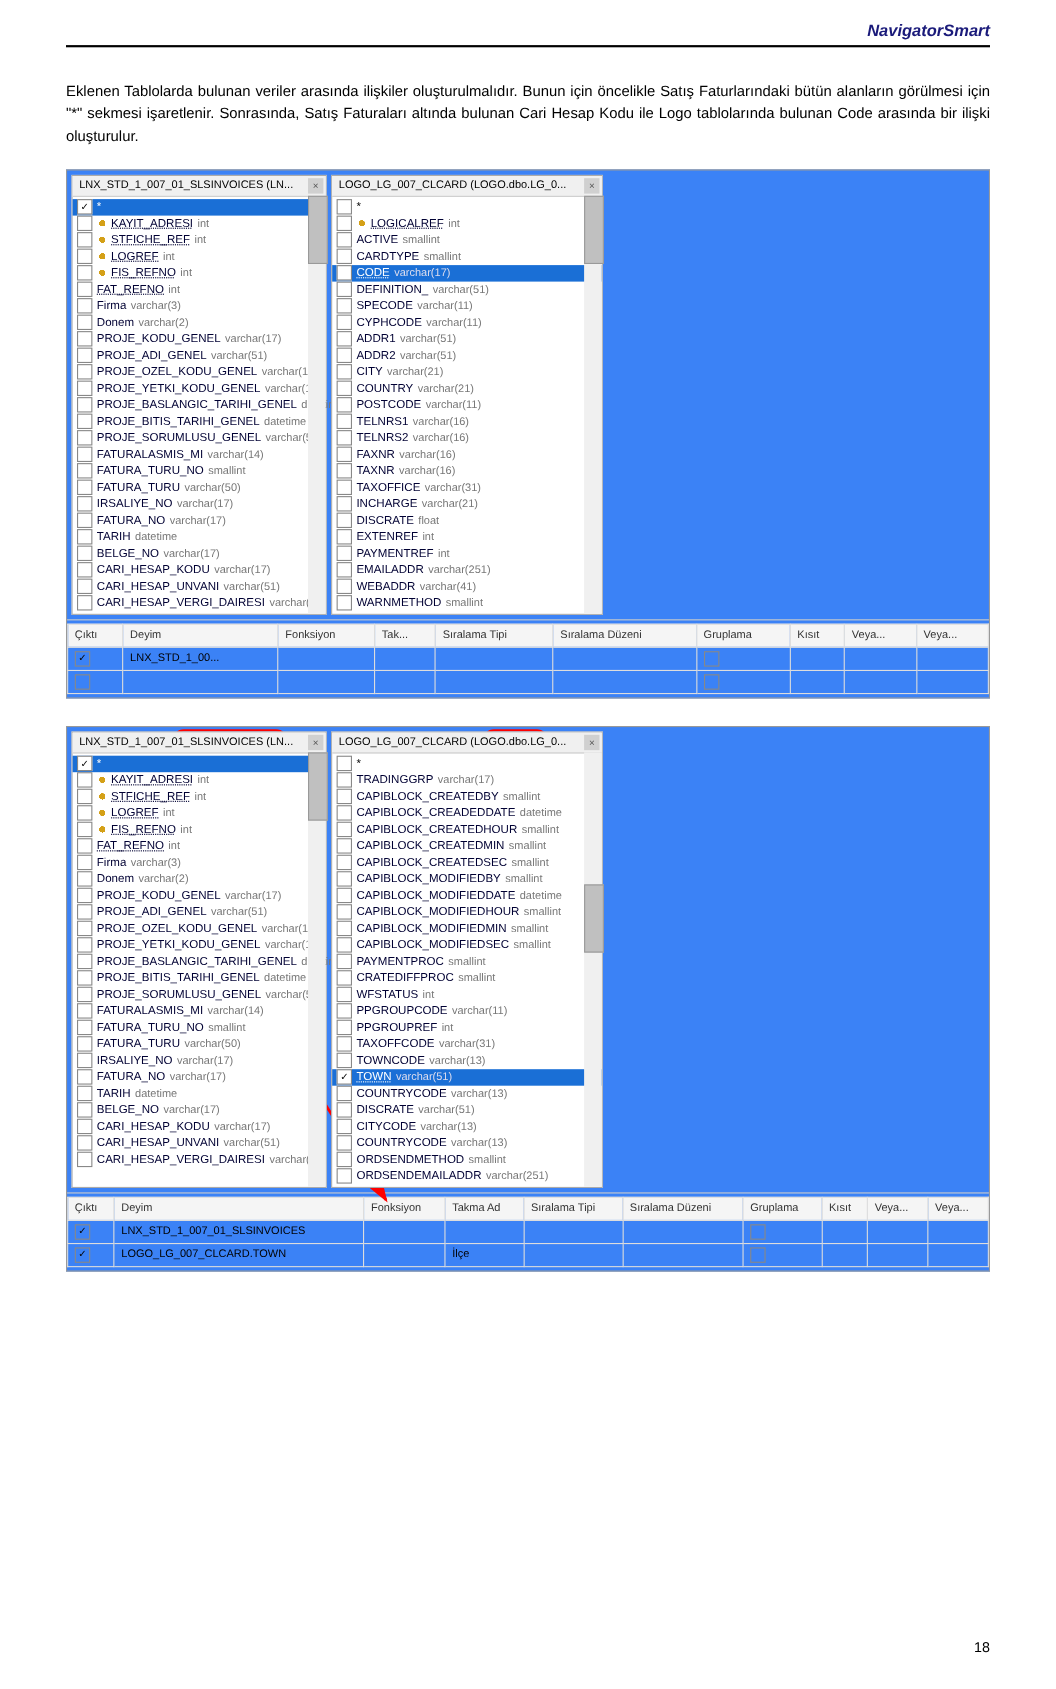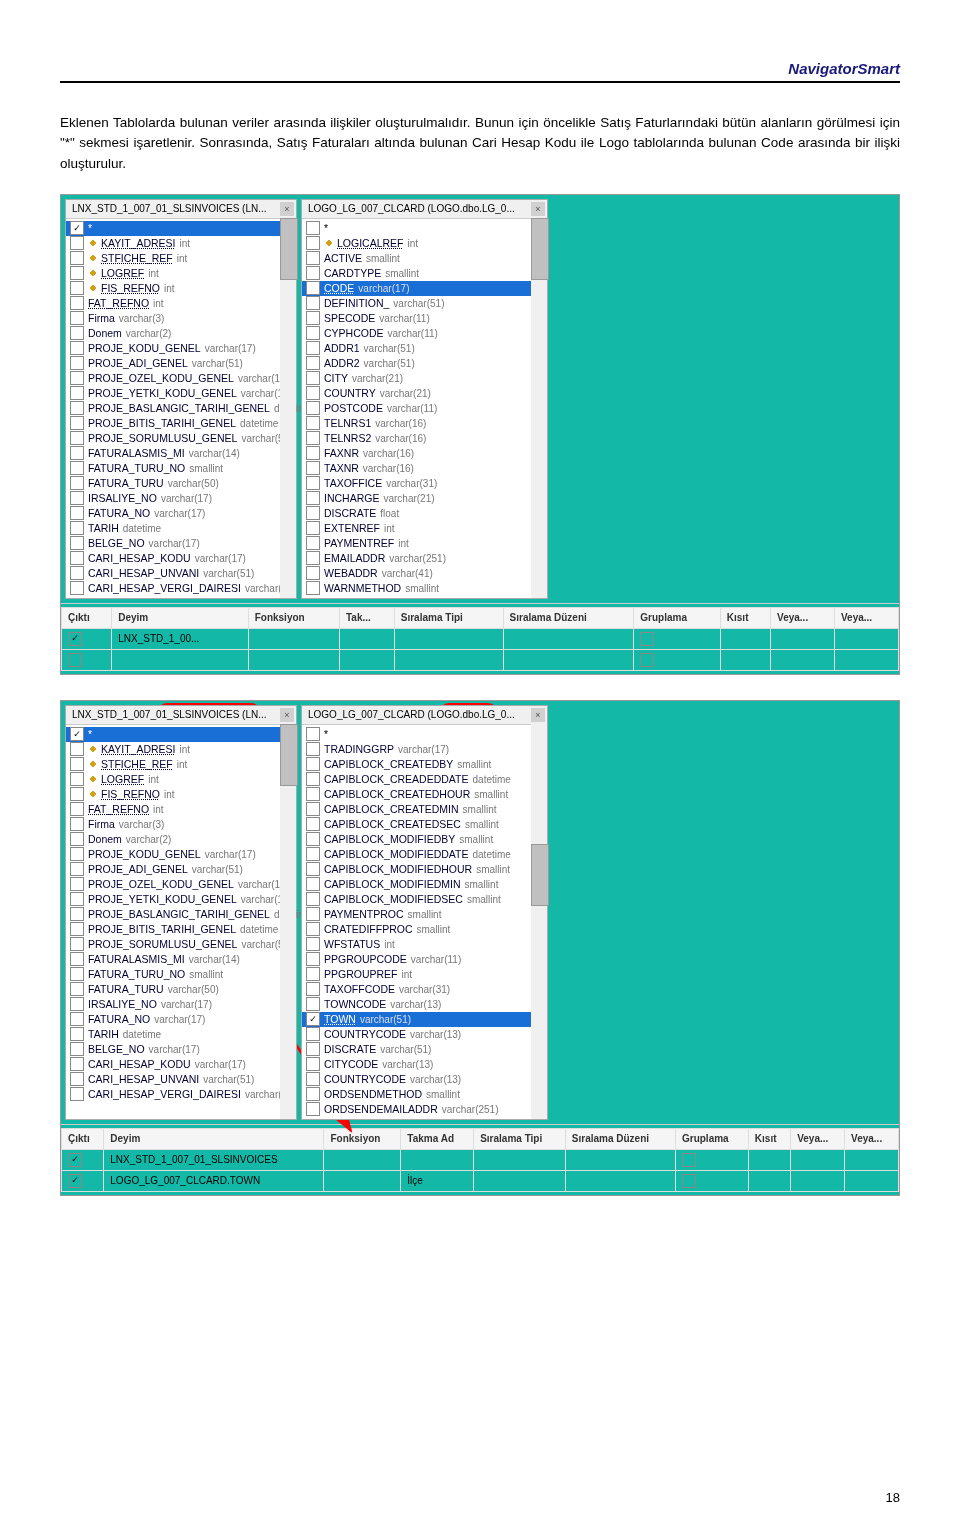--- a/index.html
+++ b/index.html
@@ -1,20 +1,20 @@
 <!DOCTYPE html>
 <html><head>
 <meta charset="utf-8">
 <style>
 body{margin:0;font-family:Verdana,sans-serif;font-size:12px;color:#000;background:#fff}
-.page{width:960px;margin:0 auto;padding:60px 60px;box-sizing:border-box;position:relative;min-height:1535px}
+.page{width:960px;margin:0 auto;padding:20px 60px;box-sizing:border-box;position:relative;min-height:1535px}
 .header-title{text-align:right;font-weight:bold;font-style:italic;font-size:15px;color:#1a1a7a;margin-bottom:4px}
 .header-line{border-top:2px solid #000;margin-bottom:30px}
 .body-text{font-size:13.5px;line-height:1.5;text-align:justify;margin-bottom:20px}
-.panel-wrap{border:1px solid #999;background:#14b8a6;display:flex;flex-direction:column;margin-bottom:25px}
+.panel-wrap{border:1px solid #999;background:#3b82f6;display:flex;flex-direction:column;margin-bottom:25px}
 .panel-top{display:flex;padding:2px}
 .tree{border:1px solid #aaa;margin:2px;font-size:10.5px;background:#fff;position:relative}
 .tree-left{width:230px}
 .tree-right{flex:1;max-width:245px}
 .tree-tab{height:18px;background:#f0f0f0;display:flex;align-items:center;border-bottom:1px solid #ccc}
 .tree-tab-label{font-size:10px;padding:0 6px;white-space:nowrap;overflow:hidden;text-overflow:ellipsis;flex:1}
 .tab-close{width:14px;height:14px;background:#d0d0d0;display:flex;align-items:center;justify-content:center;font-size:9px;color:#555;margin-right:2px}
 .tree-body{padding:2px 0}
 .row{display:flex;align-items:center;height:15px;padding:0 4px}
 .row.sel{background:#1a6fd6;color:#fff}
@@ -25,21 +25,21 @@
 .key-icon.gold{background:radial-gradient(circle,#d4a017 40%,transparent 41%);border-radius:50%}
 .field-name{text-decoration:underline dotted;color:#003}
 .row.sel .field-name,.row.star .field-name{color:#fff}
 .field-type{color:#777;margin-left:4px;font-size:10px}
 .row.sel .field-type{color:#dde}
 .scroll-ind{position:absolute;right:0;top:18px;bottom:0;width:16px;background:#f0f0f0}
 .scroll-thumb{background:#c0c0c0;width:100%;height:60px;border:1px solid #999}
 .grid{border-top:1px solid #ccc;padding:3px 0}
 .grid table{border-collapse:collapse;width:100%;font-size:10px}
 .grid th,.grid td{border:1px solid #ddd;padding:2px 6px;text-align:left;height:16px}
-.grid th{background:#f5f5f5;font-weight:bold;color:#333}
+.grid th{background:#f5f5f5;font-weight:normal;color:#333}
 .sq{width:12px;height:12px;border:1px solid #888;display:inline-block;vertical-align:middle}
 .sq.checked::after{content:"✓";font-size:9px;display:block;text-align:center;line-height:11px}
 .annot{position:relative}
 .red-oval{position:absolute;border:2.5px solid red;border-radius:14px;pointer-events:none}
 .red-arrow{position:absolute;pointer-events:none}
 .page-num{position:absolute;bottom:30px;right:60px;font-weight:normal;font-size:13px}
 </style>
 </head>
 <body>
 

